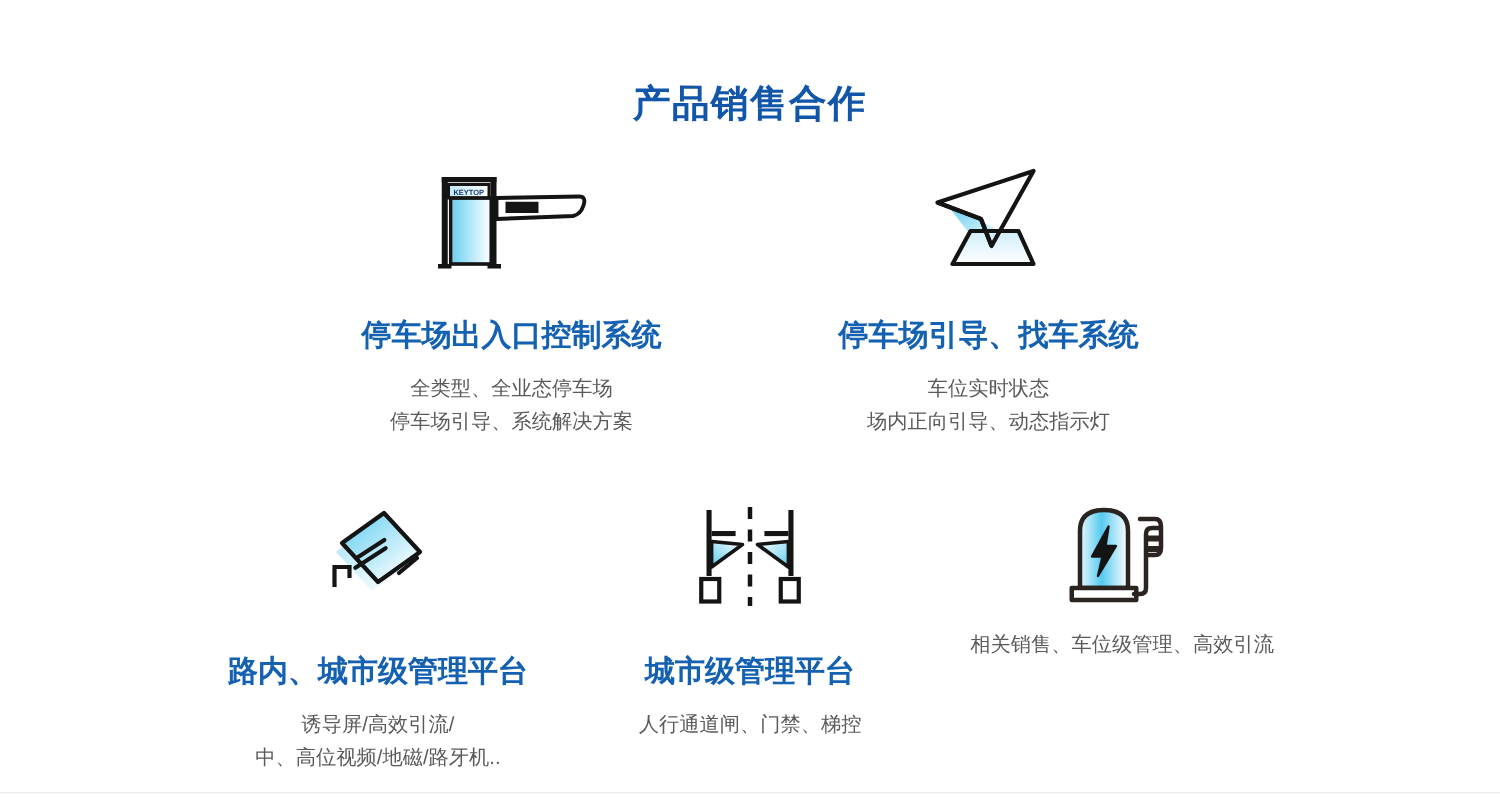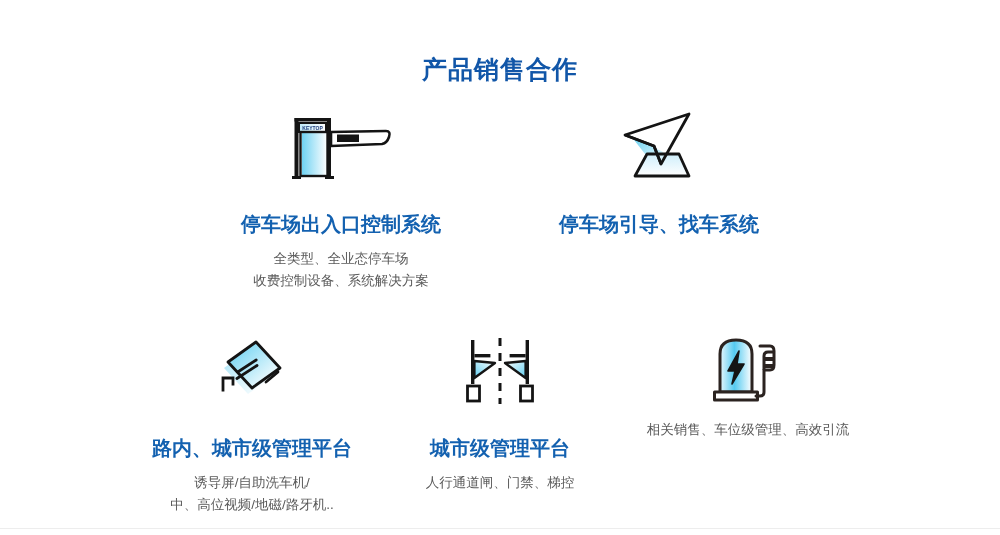--- a/index.html
+++ b/index.html
@@ -131,21 +131,21 @@
           <rect x="38" y="66" width="9" height="3" fill="#141414"></rect>
 
           <path d="M44 22 L99 21 Q104 21 102 27 Q100 33 95 34 L44 36 Z" fill="#ffffff" stroke="#141414" stroke-width="2.6" stroke-linejoin="round"></path>
 
           <rect x="50" y="24.5" width="22" height="7.5" fill="#141414"></rect>
         </svg>
       </div>
       <div class="card-title">停车场出入口控制系统</div>
       <div class="card-sub">
         <div>全类型、全业态停车场</div>
-        <div>收费控制设备、系统解决方案</div>
+        <div>停车场引导、系统解决方案</div>
       </div>
     </div>
 
     <div class="card">
       <div class="icon-box">
         <svg width="88" height="74" viewBox="0 0 88 74" fill="none" xmlns="http://www.w3.org/2000/svg">
           <defs>
             <linearGradient id="gBeam" x1="0.2" y1="0" x2="0.8" y2="1">
               <stop offset="0" stop-color="#63cff0"></stop>
               <stop offset="1" stop-color="#ffffff"></stop>
@@ -159,20 +159,24 @@
           <path d="M16 26 L48 42 L44 62 Z" fill="url(#gBeam)" opacity="0.95"></path>
 
           <path d="M28 60 L70 60 L78 8.5 L18 8.5 Z" transform="translate(0,0)" fill="none"></path>
           <path d="M20 66 L74 66 L64 44 L32 44 Z" fill="url(#gBase)" stroke="#141414" stroke-width="2.8" stroke-linejoin="round"></path>
 
           <path d="M10 25 L74 4 L46 54 L39 36 Z" fill="#ffffff" fill-opacity="0.0" stroke="#141414" stroke-width="2.8" stroke-linejoin="round"></path>
           <path d="M10 25 L39 36 L46 54" fill="none" stroke="#141414" stroke-width="2.8" stroke-linejoin="round"></path>
         </svg>
       </div>
       <div class="card-title">停车场引导、找车系统</div>
+      <div class="card-sub">
+        <div>车位实时状态</div>
+        <div>场内正向引导、动态指示灯</div>
+      </div>
     </div>
 
   </div>
 
   <div class="row row-bottom">
 
     <div class="card">
       <div class="icon-box">
         <svg width="92" height="74" viewBox="0 0 92 74" fill="none" xmlns="http://www.w3.org/2000/svg">
           <defs>
@@ -193,21 +197,21 @@
           <path d="M30 32 L52 32" stroke="#141414" stroke-width="2.8" stroke-linecap="round" transform="rotate(-33 41 32)"></path>
           <path d="M29 38 L53 38" stroke="#141414" stroke-width="2.8" stroke-linecap="round" transform="rotate(-33 41 38)"></path>
 
           <path d="M17 44 L17 56 M17 44 L27 44 M27 44 L27 50" stroke="#141414" stroke-width="2.8" stroke-linecap="square" fill="none"></path>
 
           <path d="M60 48 L72 38" stroke="#141414" stroke-width="2.8" stroke-linecap="round"></path>
         </svg>
       </div>
       <div class="card-title">路内、城市级管理平台</div>
       <div class="card-sub">
-        <div>诱导屏/自助洗车机/</div>
+        <div>诱导屏/高效引流/</div>
         <div>中、高位视频/地磁/路牙机..</div>
       </div>
     </div>
 
     <div class="card">
       <div class="icon-box">
         <svg width="82" height="74" viewBox="0 0 82 74" fill="none" xmlns="http://www.w3.org/2000/svg">
           <defs>
             <linearGradient id="gWingL" x1="1" y1="0" x2="0" y2="1">
               <stop offset="0" stop-color="#ffffff"></stop>

